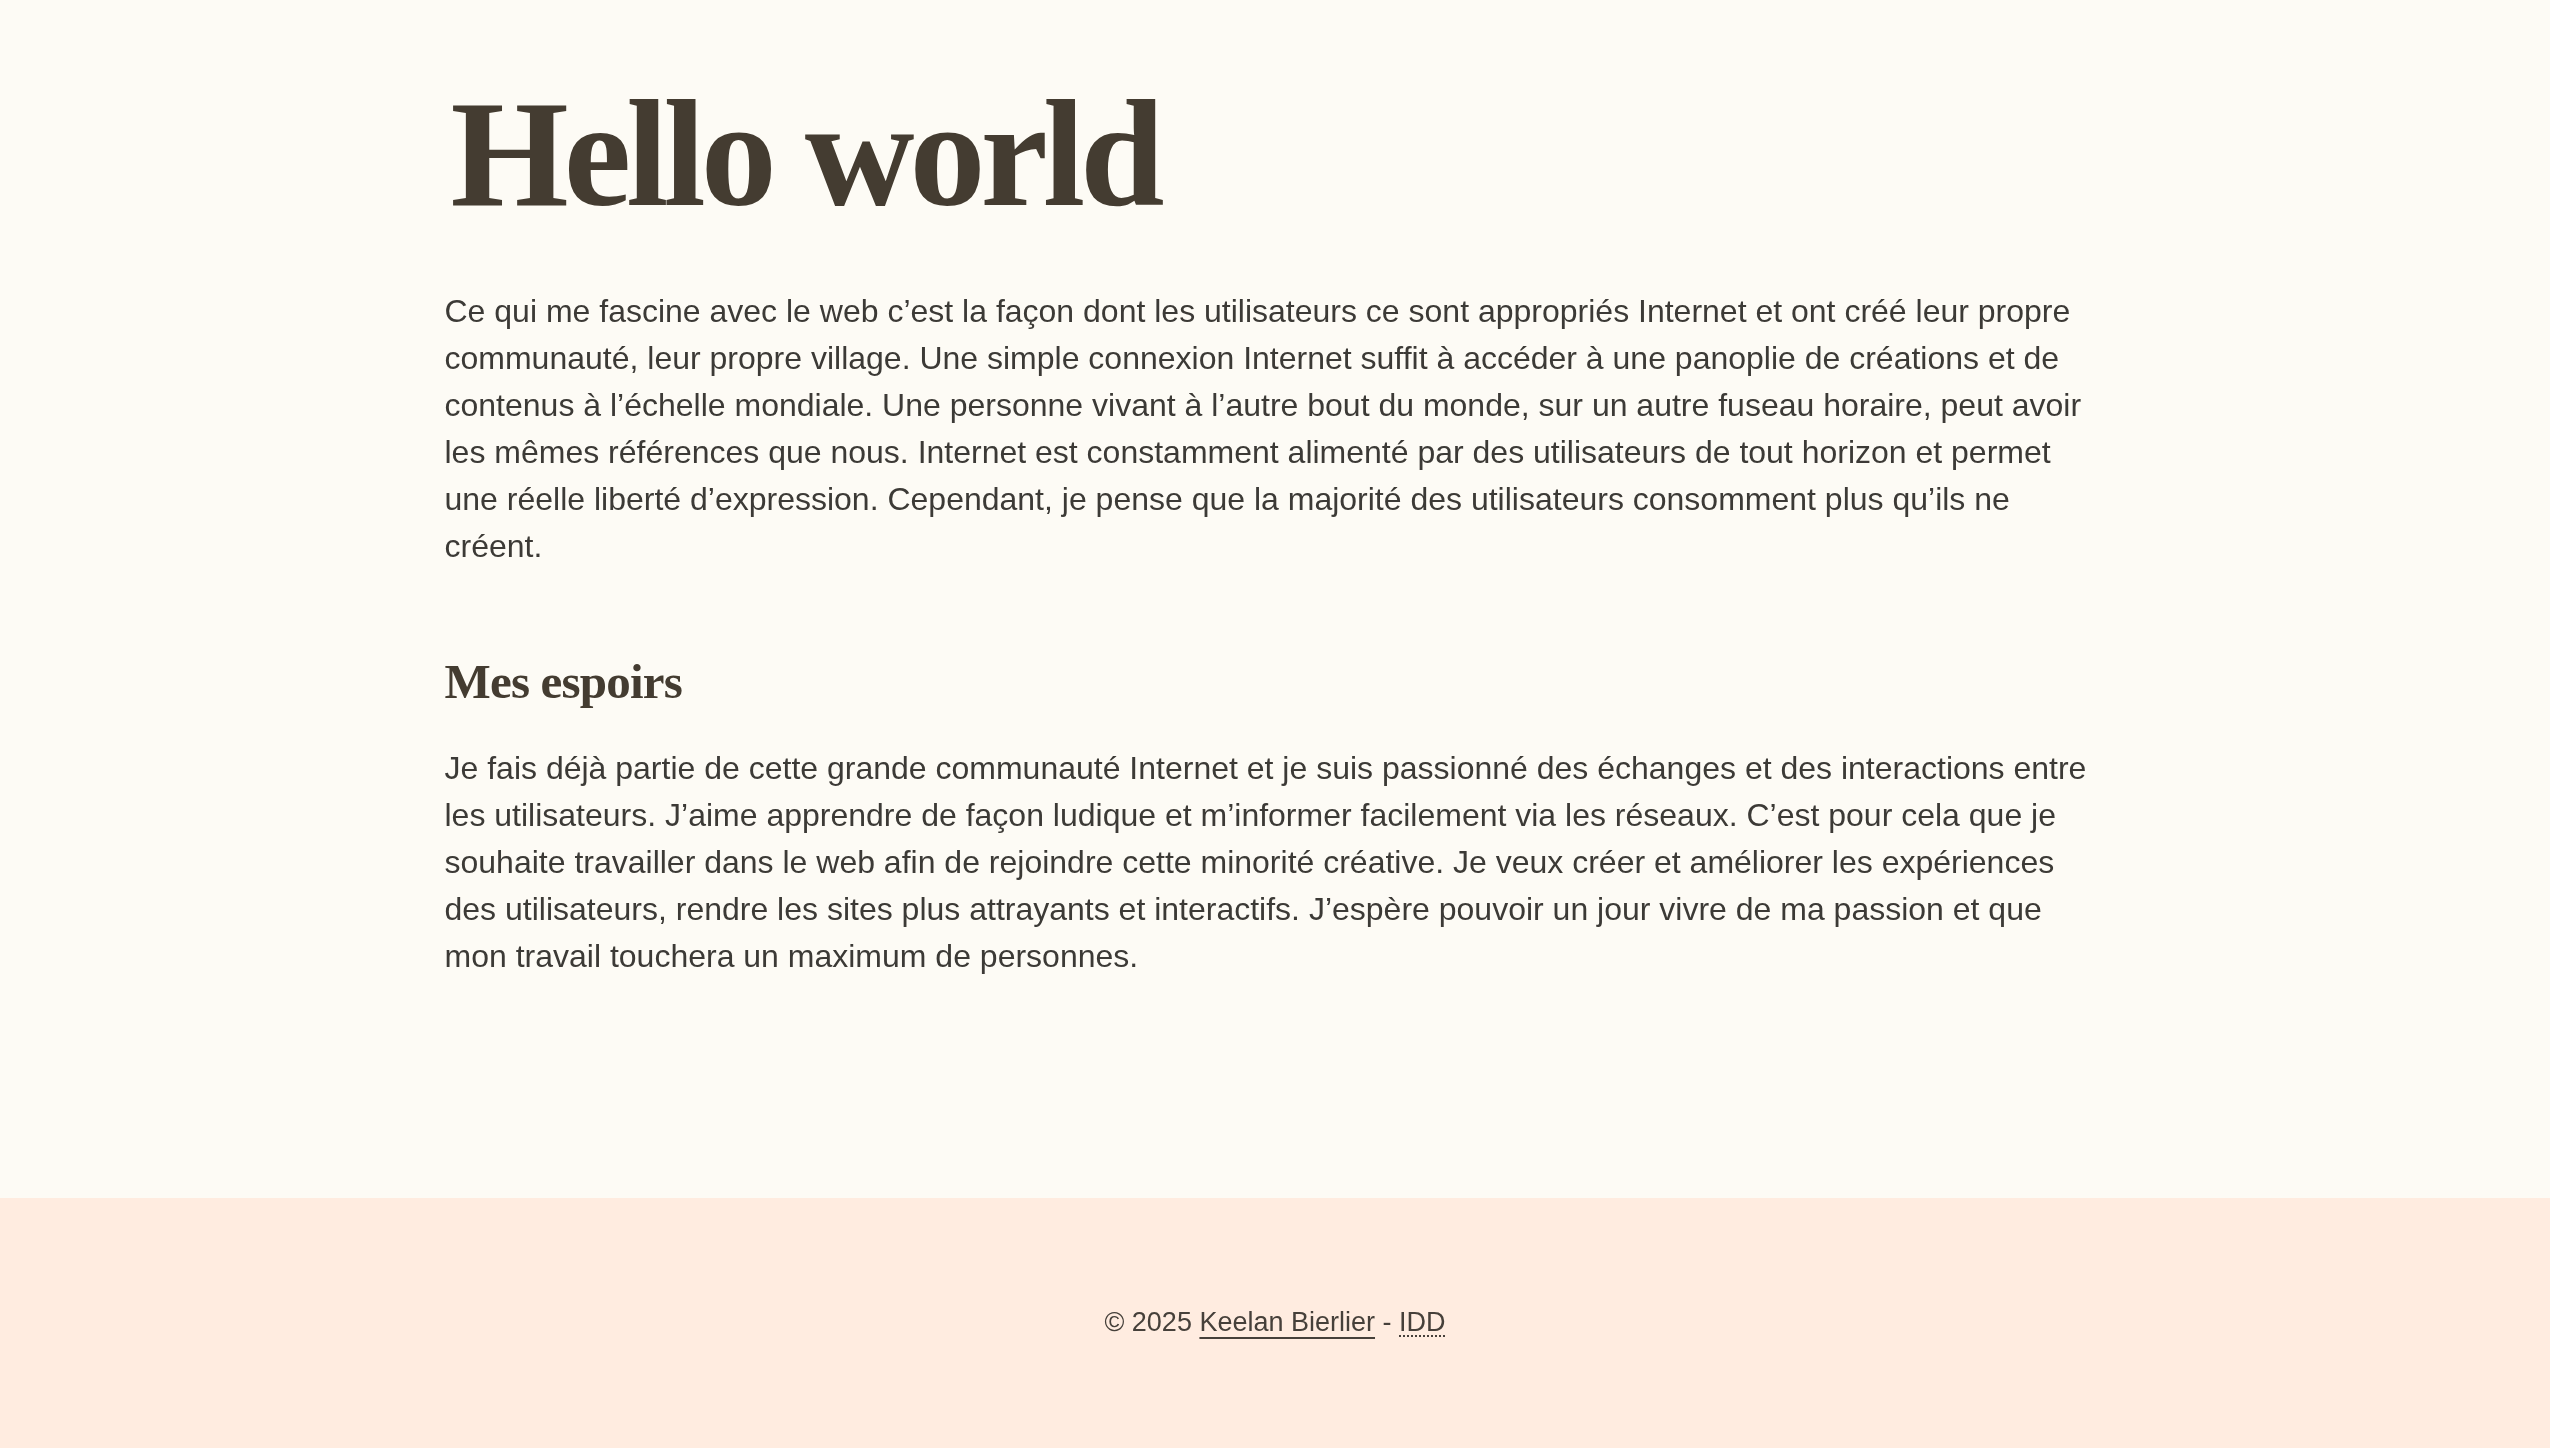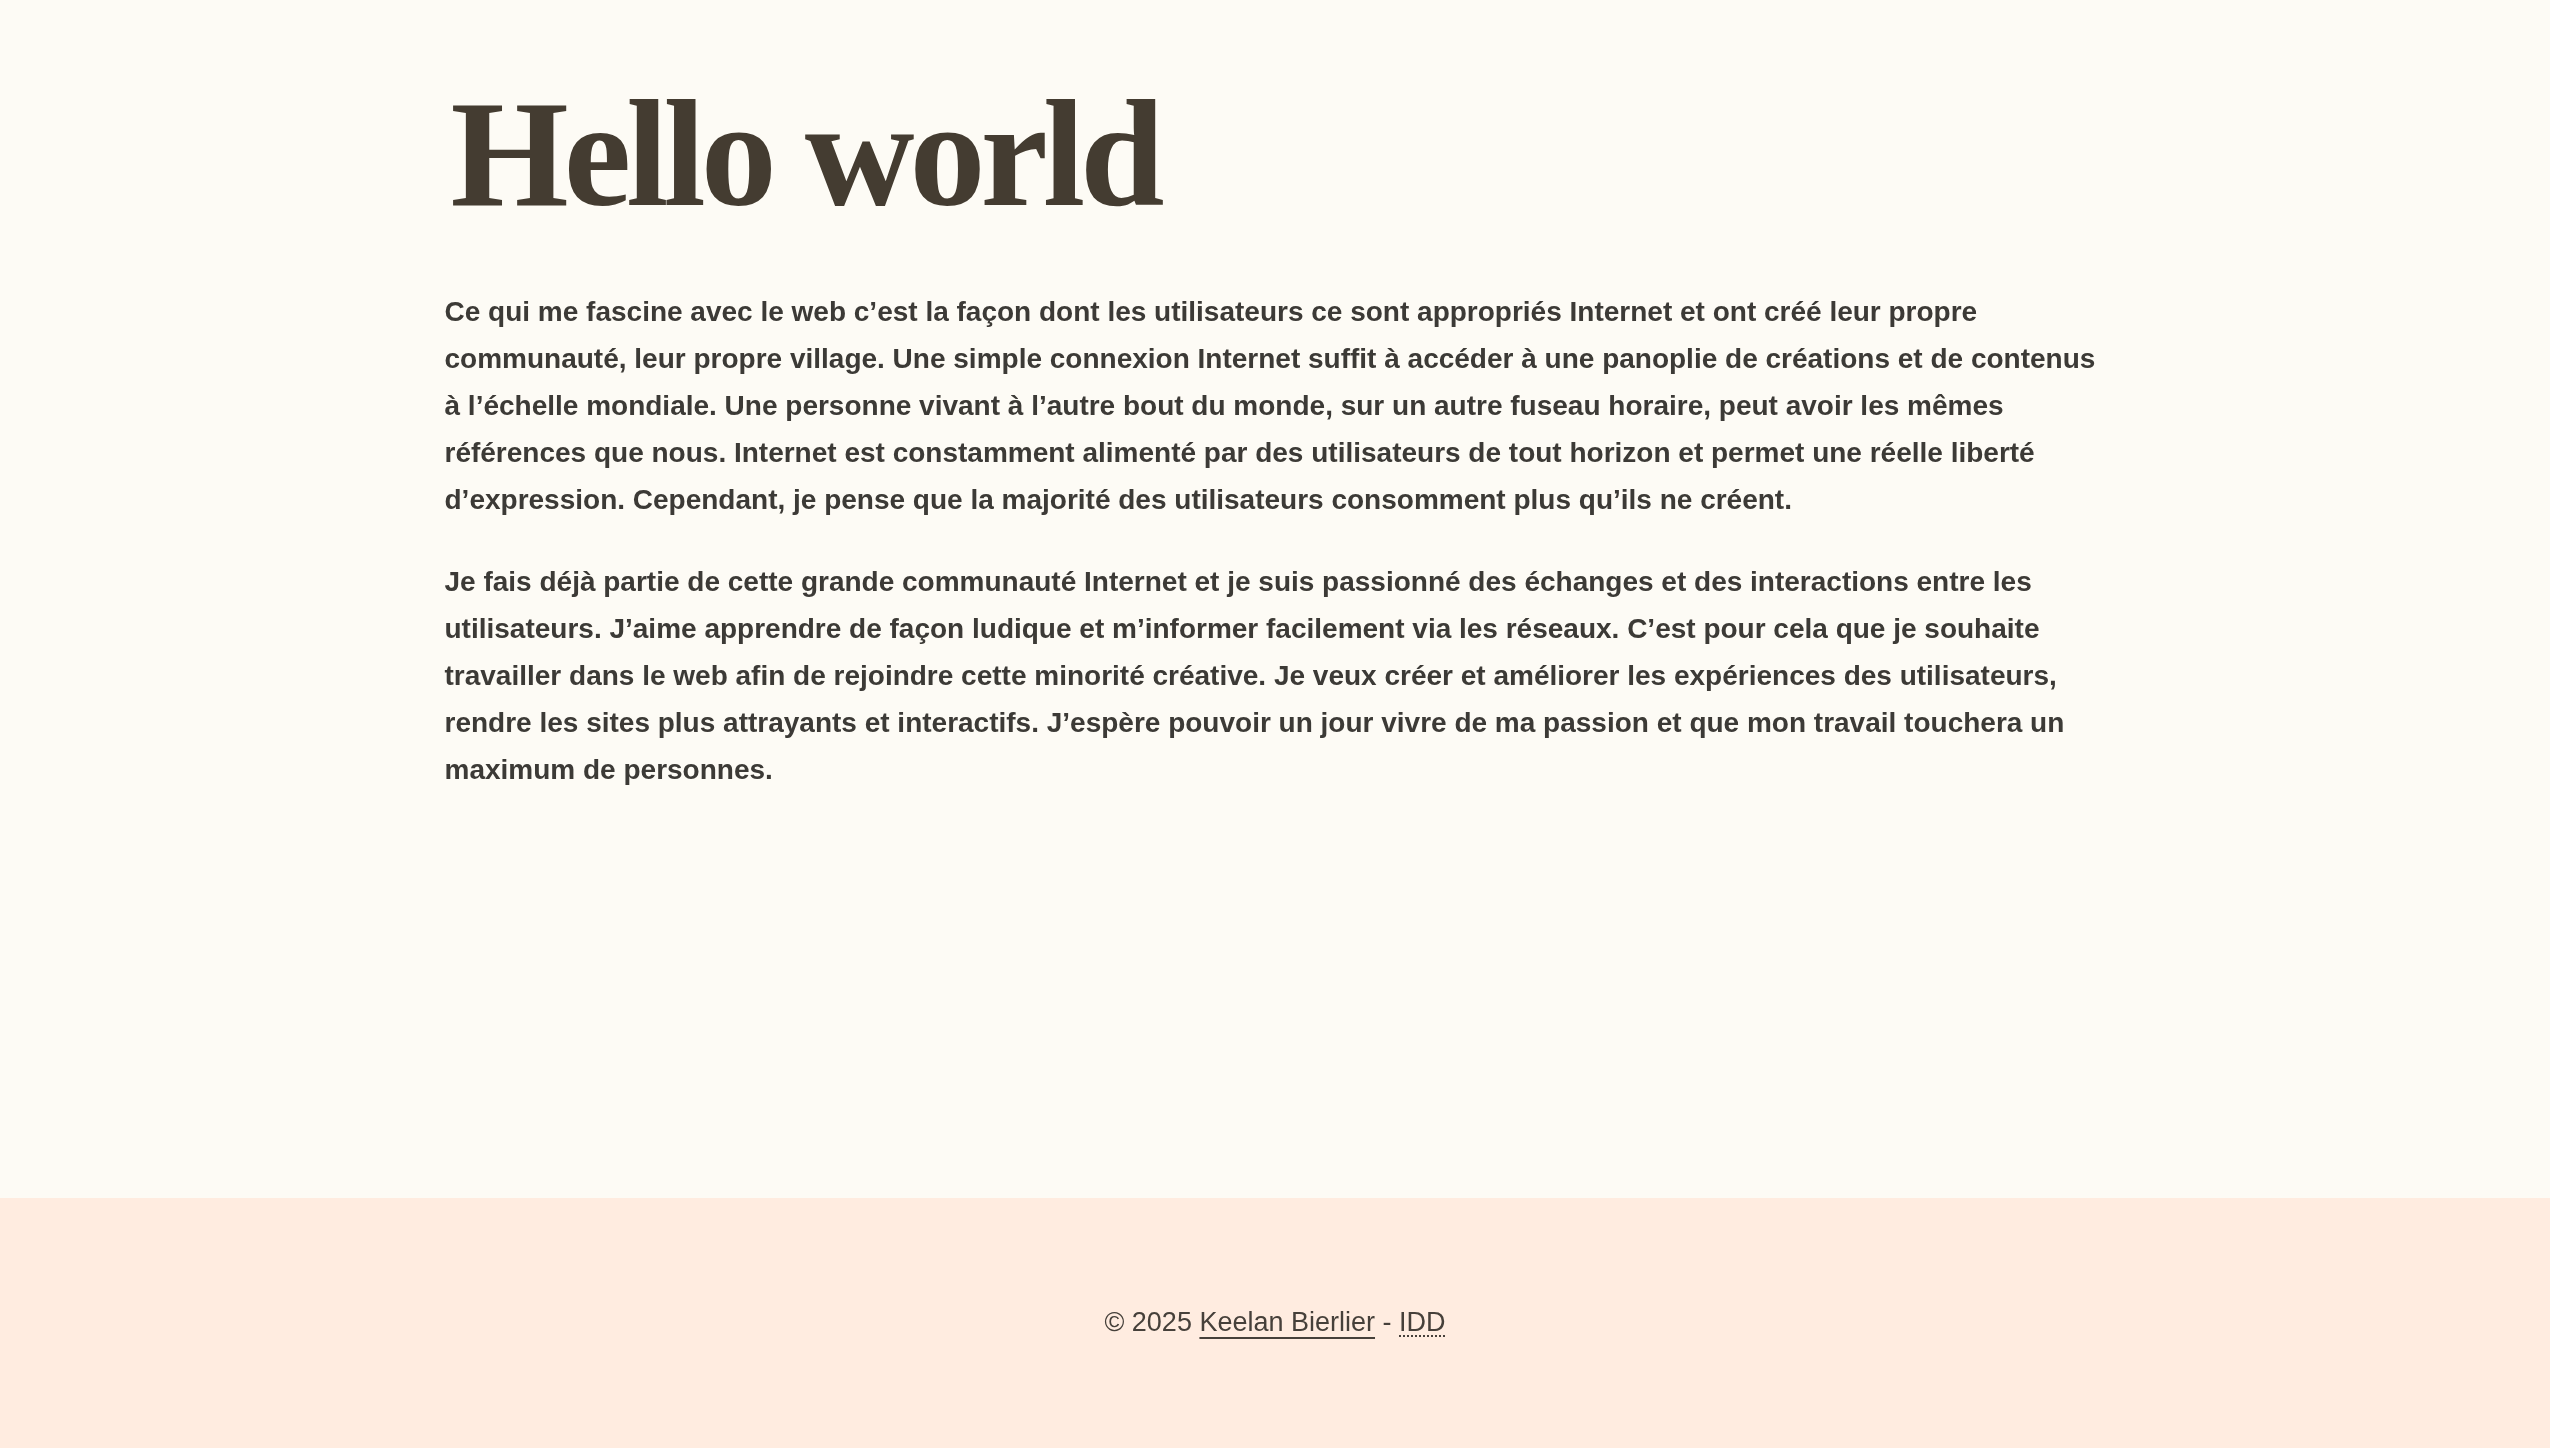--- a/index.html
+++ b/index.html
@@ -40,25 +40,24 @@
   h2{
     font-family:"Liberation Serif","DejaVu Serif",serif;
     font-weight:700;
     font-size:49px;
     letter-spacing:-0.8px;
     line-height:1.15;
     color:var(--heading_text);
     margin:84px 0 0 0;
   }
   p.body-text{
-    font-size:28px;
+    font-size:32px;
     line-height:47px;
     margin:35px 0 0 0;
     color:var(--body_text);
-    font-weight:bold;
   }
   main .container{padding-bottom:118px;}
   footer{
     flex:0 0 auto;
     height:250px;
     background:var(--footer_bg);
     display:flex;
     align-items:center;
     justify-content:center;
   }
@@ -88,20 +87,21 @@
   <main>
     <div class="container">
 
       <h1>Hello world</h1>
 
       <section>
         <p class="body-text">Ce qui me fascine avec le web c’est la façon dont les utilisateurs ce sont appropriés Internet et ont créé leur propre communauté, leur propre village. Une simple connexion Internet suffit à accéder à une panoplie de créations et de contenus à l’échelle mondiale. Une personne vivant à l’autre bout du monde, sur un autre fuseau horaire, peut avoir les mêmes références que nous. Internet est constamment alimenté par des utilisateurs de tout horizon et permet une réelle liberté d’expression. Cependant, je pense que la majorité des utilisateurs consomment plus qu’ils ne créent.</p>
       </section>
 
       <section>
+        <h2>Mes espoirs</h2>
         <p class="body-text">Je fais déjà partie de cette grande communauté Internet et je suis passionné des échanges et des interactions entre les utilisateurs. J’aime apprendre de façon ludique et m’informer facilement via les réseaux. C’est pour cela que je souhaite travailler dans le web afin de rejoindre cette minorité créative. Je veux créer et améliorer les expériences des utilisateurs, rendre les sites plus attrayants et interactifs. J’espère pouvoir un jour vivre de ma passion et que mon travail touchera un maximum de personnes.</p>
       </section>
 
     </div>
   </main>
 
   <footer>
     <p class="copyright">
       <span>© 2025</span>
       <a href="#">Keelan Bierlier</a>

